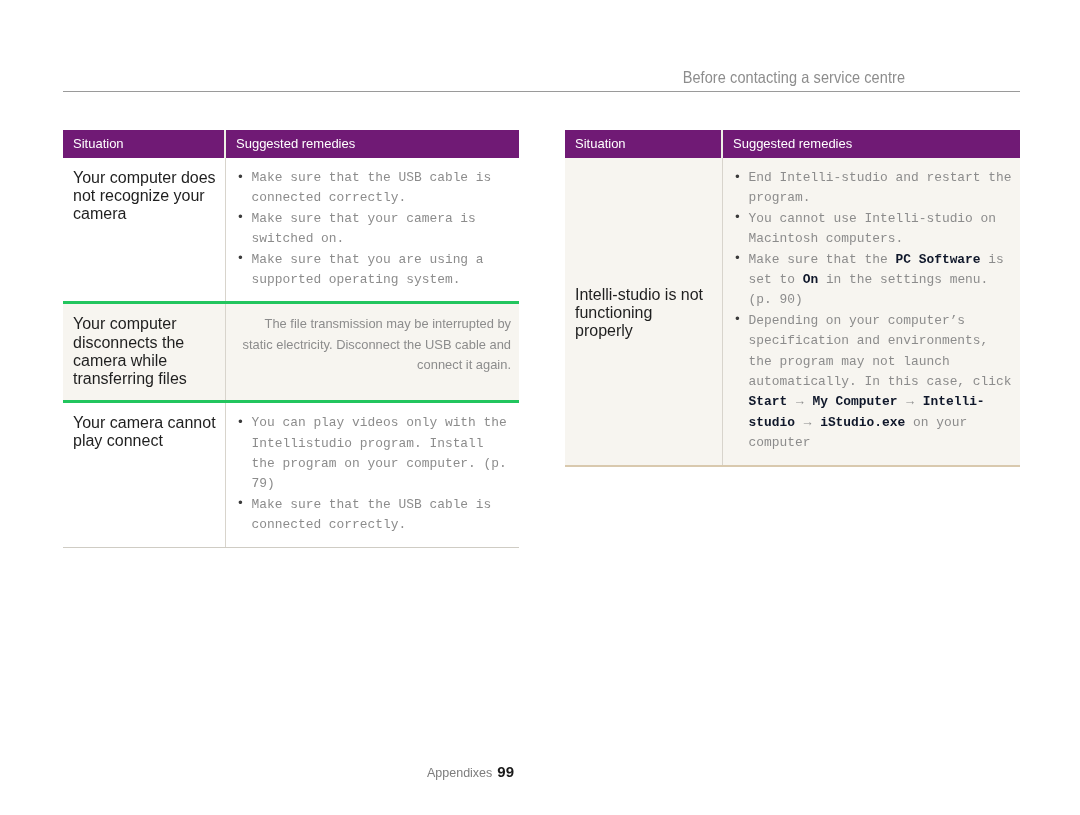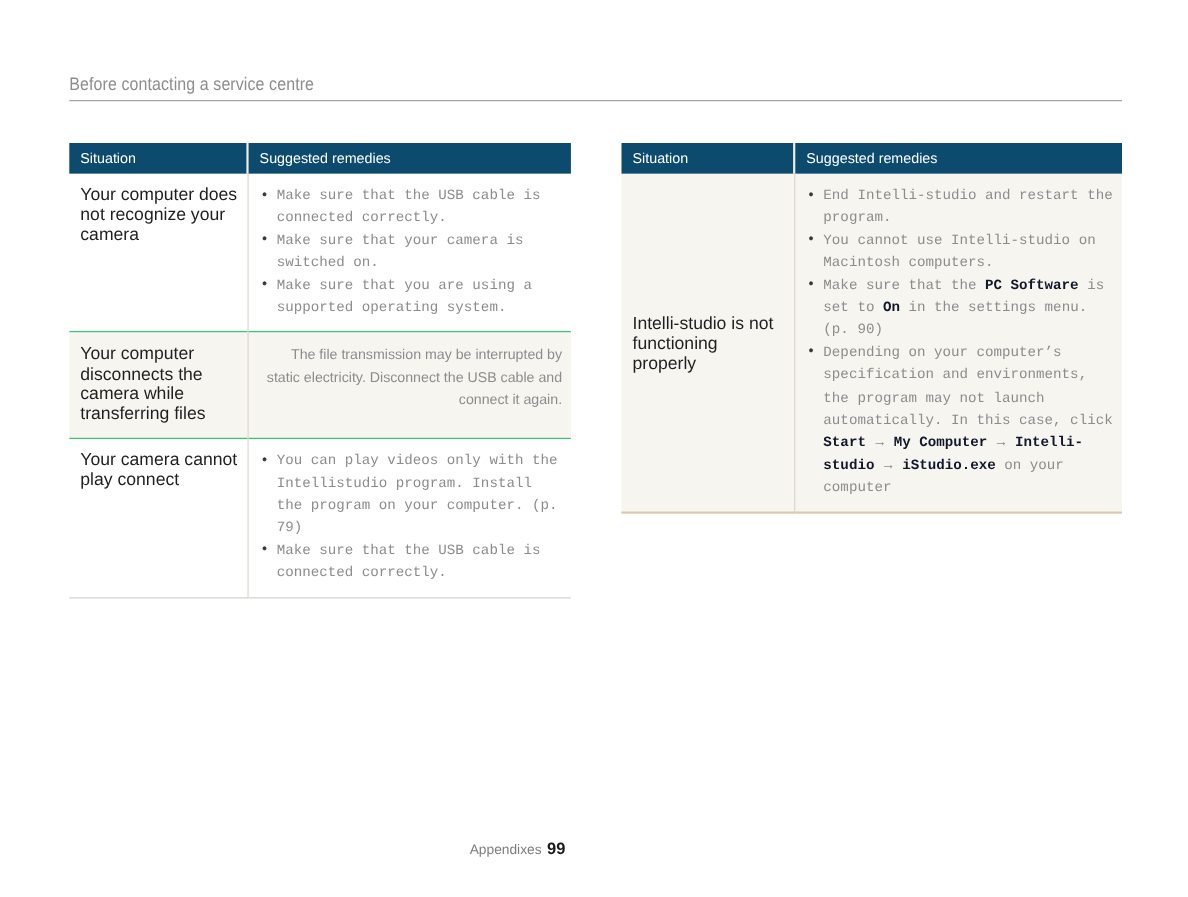--- a/index.html
+++ b/index.html
@@ -14,20 +14,21 @@
     font-family: "Liberation Sans", sans-serif;
     -webkit-font-smoothing: antialiased;
   }
 
   
   .page-header {
     position: absolute;
     left: 63px;
     top: 68px;
     width: 957px;
+    text-align: right;
   }
   .page-header-title {
     font-family: "Liberation Sans Narrow", "Liberation Sans", sans-serif;
     font-size: 16.5px;
     letter-spacing: 0.1px;
     color: #8d8d8d;
     padding-bottom: 4px;
     white-space: nowrap;
     transform: scaleX(0.88);
     transform-origin: left center;
@@ -48,21 +49,21 @@
     vertical-align: top;
     padding: 0;
     margin: 0;
   }
 
   .tbl-left  { left: 63px;  top: 130px; width: 456px; }
   .tbl-right { left: 565px; top: 130px; width: 455px; }
 
   
   .hdr-cell {
-    background: #0c4a6e;
+    background: #701a75;
     color: #ffffff;
     font-size: 13px;
     font-weight: normal;
     text-align: left;
     height: 28px;
     line-height: 28px;
     padding: 0 0 0 10px !important;
     box-sizing: border-box;
     white-space: nowrap;
   }
@@ -83,21 +84,21 @@
     line-height: 20.4px;
     color: #8c8c8c;
     padding: 10px 8px 11px 10px !important;
     box-sizing: border-box;
     border-left: 1px solid #d8d4cc;
   }
   .row-plain td { background: #ffffff; }
   .row-shade td { background: #f7f5f0; }
 
   .row-sep td {
-    border-top: 1px solid #22c55e;
+    border-top: 3px solid #22c55e;
   }
   .row-last td {
     border-bottom: 1px solid #cfccc4;
   }
   .row-last-tan td {
     border-bottom: 2px solid #d9c9ae;
   }
 
   
   ul.rem-list {

